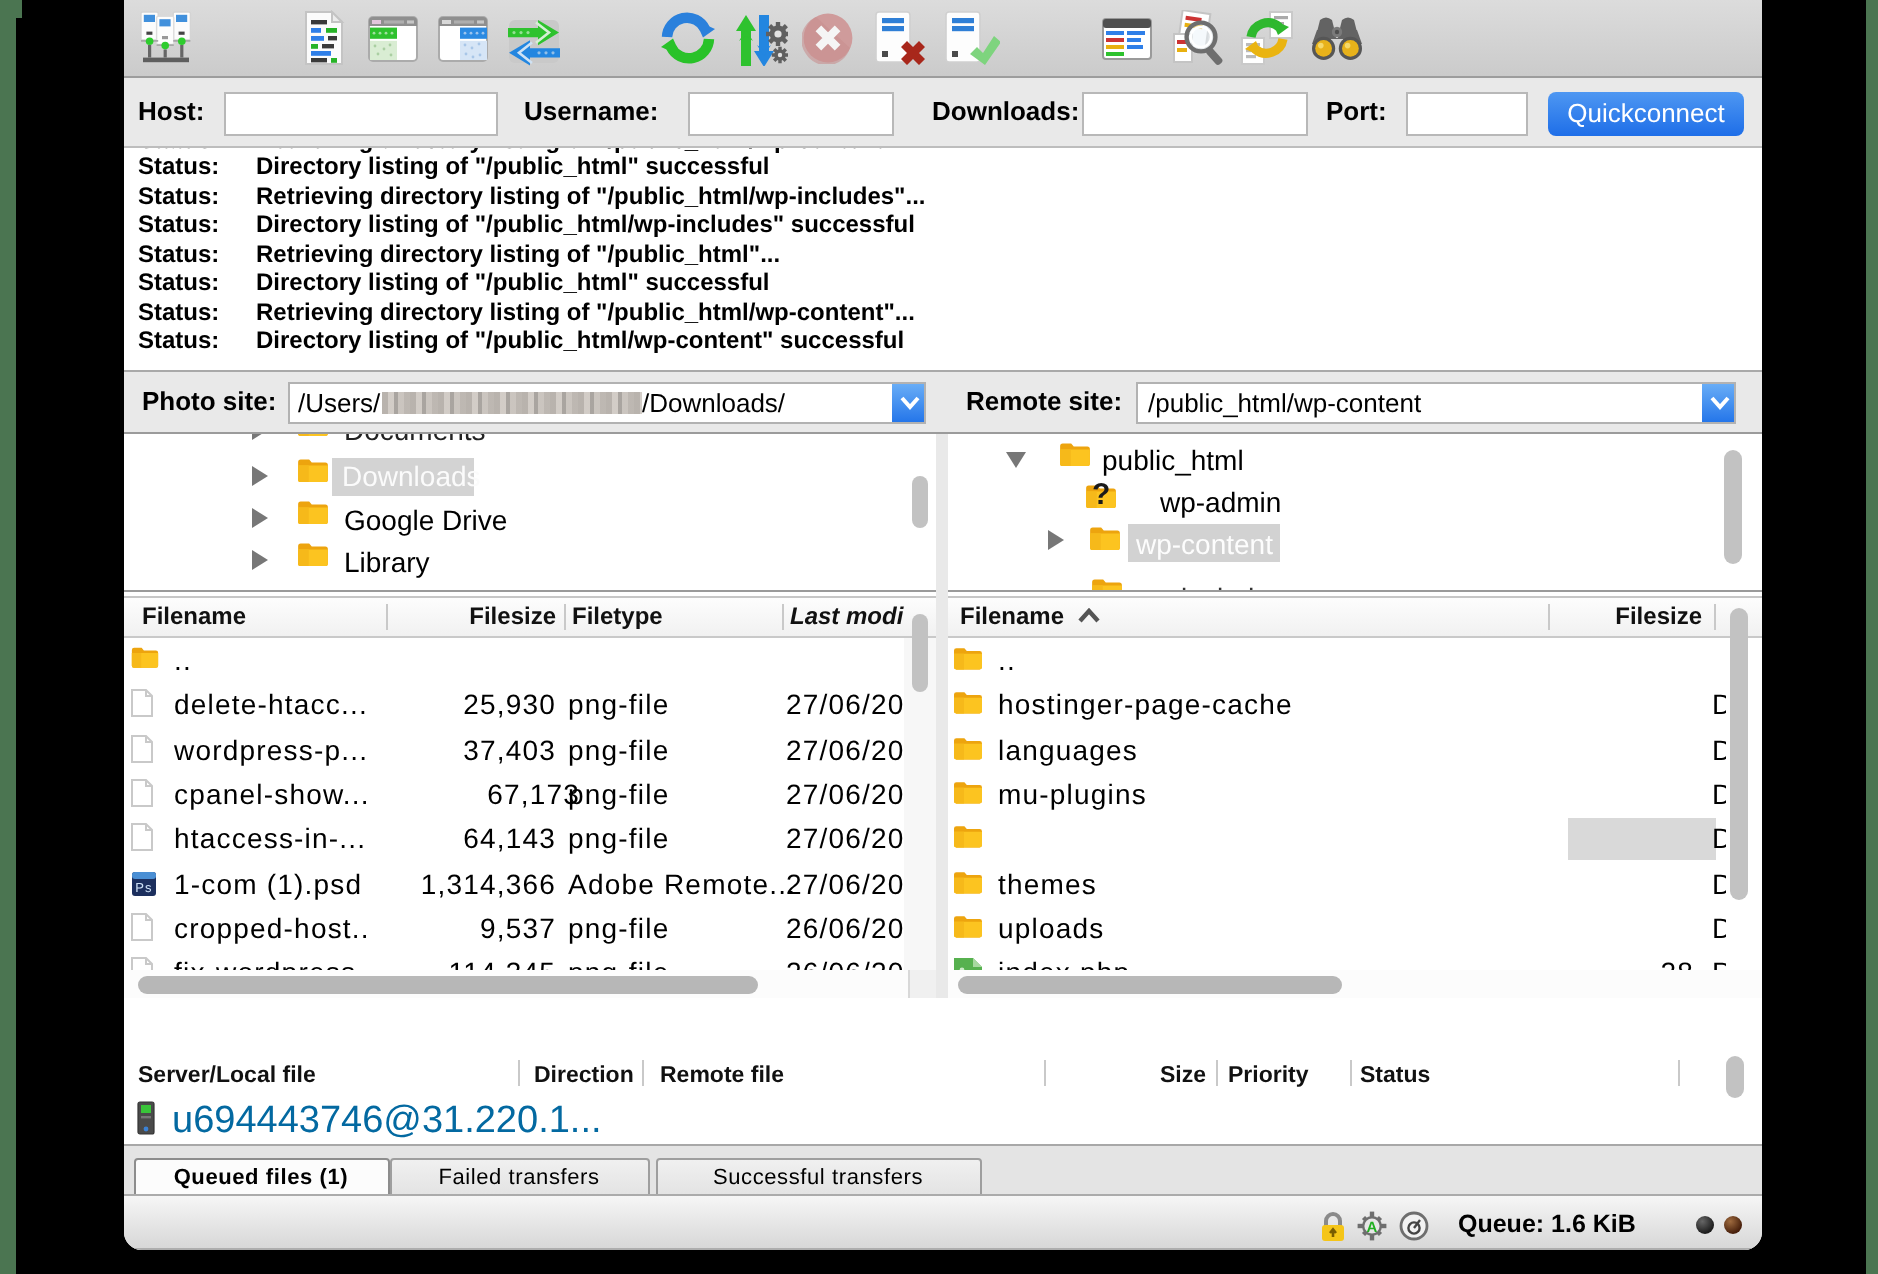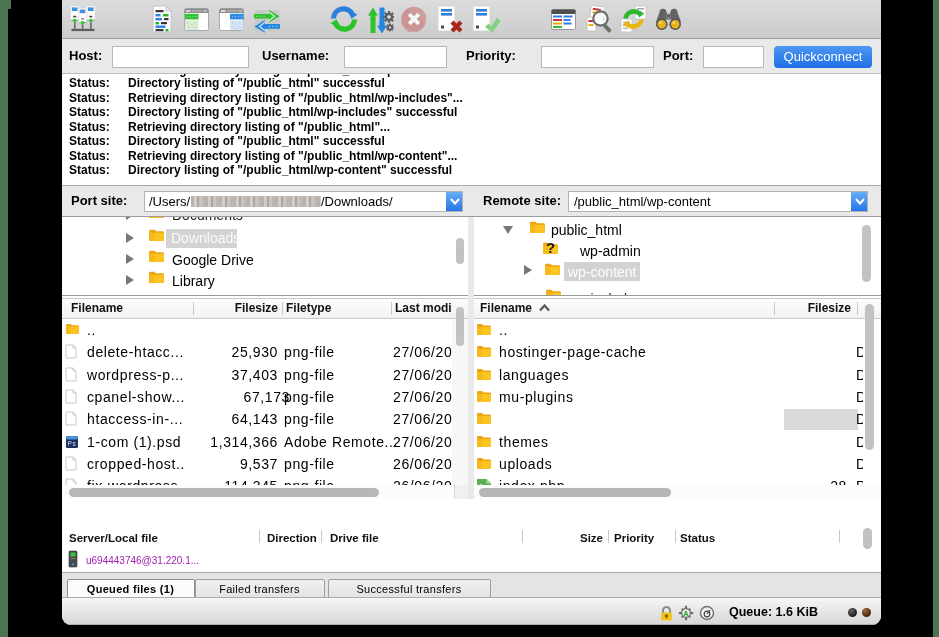--- a/index.html
+++ b/index.html
@@ -47,21 +47,21 @@
 
 .frow{position:absolute;font-size:14px;letter-spacing:0.6px;color:#000;white-space:nowrap;}
 .fsz{position:absolute;text-align:right;}
 .vthumb{position:absolute;background:#c2c2c2;border-radius:4.5px;}
 .hthumb{position:absolute;background:#b7b7b7;border-radius:4.5px;height:9px;}
 
 #statrow{position:absolute;left:0;top:499px;width:819px;height:22px;background:#e7e7e7;
   border-top:1px solid #8e8e8e;border-bottom:1px solid #9b9b9b;font-size:13px;color:#000;}
 
 #qhead{position:absolute;left:0;top:523px;width:819px;height:26px;background:#fff;font-size:11.5px;font-weight:600;color:#111;}
-#qrow{position:absolute;left:0;top:549px;width:819px;height:23px;background:#fff;font-size:10px;color:#a21caf;}
+#qrow{position:absolute;left:0;top:549px;width:819px;height:23px;background:#fff;font-size:19px;color:#0369a1;}
 #tabs{position:absolute;left:0;top:572px;width:819px;height:25px;background:#e4e4e4;border-top:1px solid #a8a8a8;}
 .tab{position:absolute;top:6px;height:19px;border:1px solid #9e9e9e;background:linear-gradient(#f0f0f0,#e2e2e2);
   font-size:11px;color:#000;text-align:center;line-height:19px;letter-spacing:0.3px;border-radius:2px 2px 0 0;}
 #bstat{position:absolute;left:0;top:597px;width:819px;height:28px;background:linear-gradient(#f6f6f6,#d5d5d5);border-top:1px solid #ababab;box-shadow:inset 0 -2px 0 #adadad;}
 </style>
 </head>
 <body>
 
 <div class="abs" style="left:0;top:0;width:8px;height:637px;background:#4b7551;"></div>
 <div class="abs" style="left:0;top:0;width:11px;height:9px;background:#4b7551;"></div>
@@ -257,21 +257,21 @@
           <circle cx="13.5" cy="10" r="2.6" fill="#7a7a7a"></circle>
           <circle cx="13.5" cy="10" r="1.1" fill="#4f4f4f"></circle>
         </svg></span>
     </div>
 
   <div id="qcrow">
     <div class="qlabel" style="left:7px;">Host:</div>
     <div class="qinput" style="left:50px;width:135px;"></div>
     <div class="qlabel" style="left:200px;">Username:</div>
     <div class="qinput" style="left:282px;width:101px;"></div>
-    <div class="qlabel" style="left:404px;">Priority:</div>
+    <div class="qlabel" style="left:404px;">Downloads:</div>
     <div class="qinput" style="left:479px;width:111px;"></div>
     <div class="qlabel" style="left:601px;">Port:</div>
     <div class="qinput" style="left:641px;width:59px;"></div>
     <div id="qcbtn">Quickconnect</div>
   </div>
 
   <div id="log">
     <div class="ll" style="top:-11px;">
         <span class="ls">Status:</span>
         <span class="lm">Retrieving directory listing of "/public_html/wp-content"...</span>
@@ -300,21 +300,21 @@
         <span class="ls">Status:</span>
         <span class="lm">Retrieving directory listing of "/public_html/wp-content"...</span>
       </div>
     <div class="ll" style="top:89px;">
         <span class="ls">Status:</span>
         <span class="lm">Directory listing of "/public_html/wp-content" successful</span>
       </div>
   </div>
 
   <div id="sitebars">
-    <div class="qlabel" style="left:9px;height:30px;line-height:30px;">Port site:</div>
+    <div class="qlabel" style="left:9px;height:30px;line-height:30px;">Photo site:</div>
     <div class="combo" style="left:82px;width:317px;">
       <span style="position:absolute;left:4px;">/Users/</span>
       <span style="position:absolute;left:46px;top:4px;width:130px;height:11px;background:repeating-linear-gradient(90deg,#b5afa9 0 3px,#d0cac4 3px 6px,#a5a09b 6px 8px,#c8c2bc 8px 11px,#bab4ae 11px 14px);opacity:0.95;"></span>
       <span style="position:absolute;left:176px;">/Downloads/</span>
       <span class="combobtn">
           <svg width="10" height="8" viewBox="0 0 10 8">
             <path d="M1 2 L5 6.5 L9 2" stroke="#fff" stroke-width="2" fill="none"></path>
           </svg>
         </span>
     </div>
@@ -367,21 +367,21 @@
       </div>
       <div style="position:absolute;left:0;top:78px;width:406px;height:1px;background:#9a9a9a;"></div>
 
       <div class="lhead" style="top:81px;">
         <span class="hlbl" style="left:9px;">Filename</span>
         <span class="hsep" style="left:131px;"></span>
         <span class="hlbl" style="left:172px;width:44px;text-align:right;">Filesize</span>
         <span class="hsep" style="left:220px;"></span>
         <span class="hlbl" style="left:224px;">Filetype</span>
         <span class="hsep" style="left:329px;"></span>
-        <span class="hlbl" style="left:333px;">Last modi</span>
+        <span class="hlbl" style="left:333px;font-style:italic;">Last modi</span>
       </div>
 
       <div id="lfiles" style="position:absolute;left:0;top:102px;width:406px;height:168px;overflow:hidden;">
           <div class="frow" style="left:0;top:0px;width:406px;height:22.35px;">
             <span style="position:absolute;left:3px;top:3px;"><svg width="15" height="13" viewBox="0 0 16 13">
                 <path d="M1 2.8 Q1 1.6 2.2 1.6 L6.2 1.6 L7.4 3 L13.8 3 Q15 3 15 4.2 L15 11 Q15 12.2 13.8 12.2 L2.2 12.2 Q1 12.2 1 11 Z" fill="#eda40e"></path>
                 <path d="M1 4.4 L15 4.4 L15 11 Q15 12.2 13.8 12.2 L2.2 12.2 Q1 12.2 1 11 Z" fill="#fcc420"></path>
                 <path d="M1 4.4 L6 4.4 L6 12.2 L2.2 12.2 Q1 12.2 1 11 Z" fill="#f6b91a"></path>
               </svg></span>
             <span style="position:absolute;left:25px;top:3px;">..</span>
@@ -604,21 +604,21 @@
       <div class="vthumb" style="left:391px;top:87px;width:9px;height:146px;"></div>
     </div>
   </div>
 
 
   <div id="qhead">
     <span class="hlbl" style="left:7px;height:26px;line-height:31px;">Server/Local file</span>
     <span class="hsep" style="left:197px;top:7px;"></span>
     <span class="hlbl" style="left:205px;height:26px;line-height:31px;">Direction</span>
     <span class="hsep" style="left:259px;top:7px;"></span>
-    <span class="hlbl" style="left:268px;height:26px;line-height:31px;">Drive file</span>
+    <span class="hlbl" style="left:268px;height:26px;line-height:31px;">Remote file</span>
     <span class="hsep" style="left:460px;top:7px;"></span>
     <span class="hlbl" style="left:495px;width:46px;text-align:right;height:26px;line-height:31px;">Size</span>
     <span class="hsep" style="left:546px;top:7px;"></span>
     <span class="hlbl" style="left:552px;height:26px;line-height:31px;">Priority</span>
     <span class="hsep" style="left:613px;top:7px;"></span>
     <span class="hlbl" style="left:618px;height:26px;line-height:31px;">Status</span>
     <span class="hsep" style="left:777px;top:7px;"></span>
     <div class="vthumb" style="left:801px;top:5px;width:9px;height:21px;"></div>
   </div>
   <div id="qrow">

